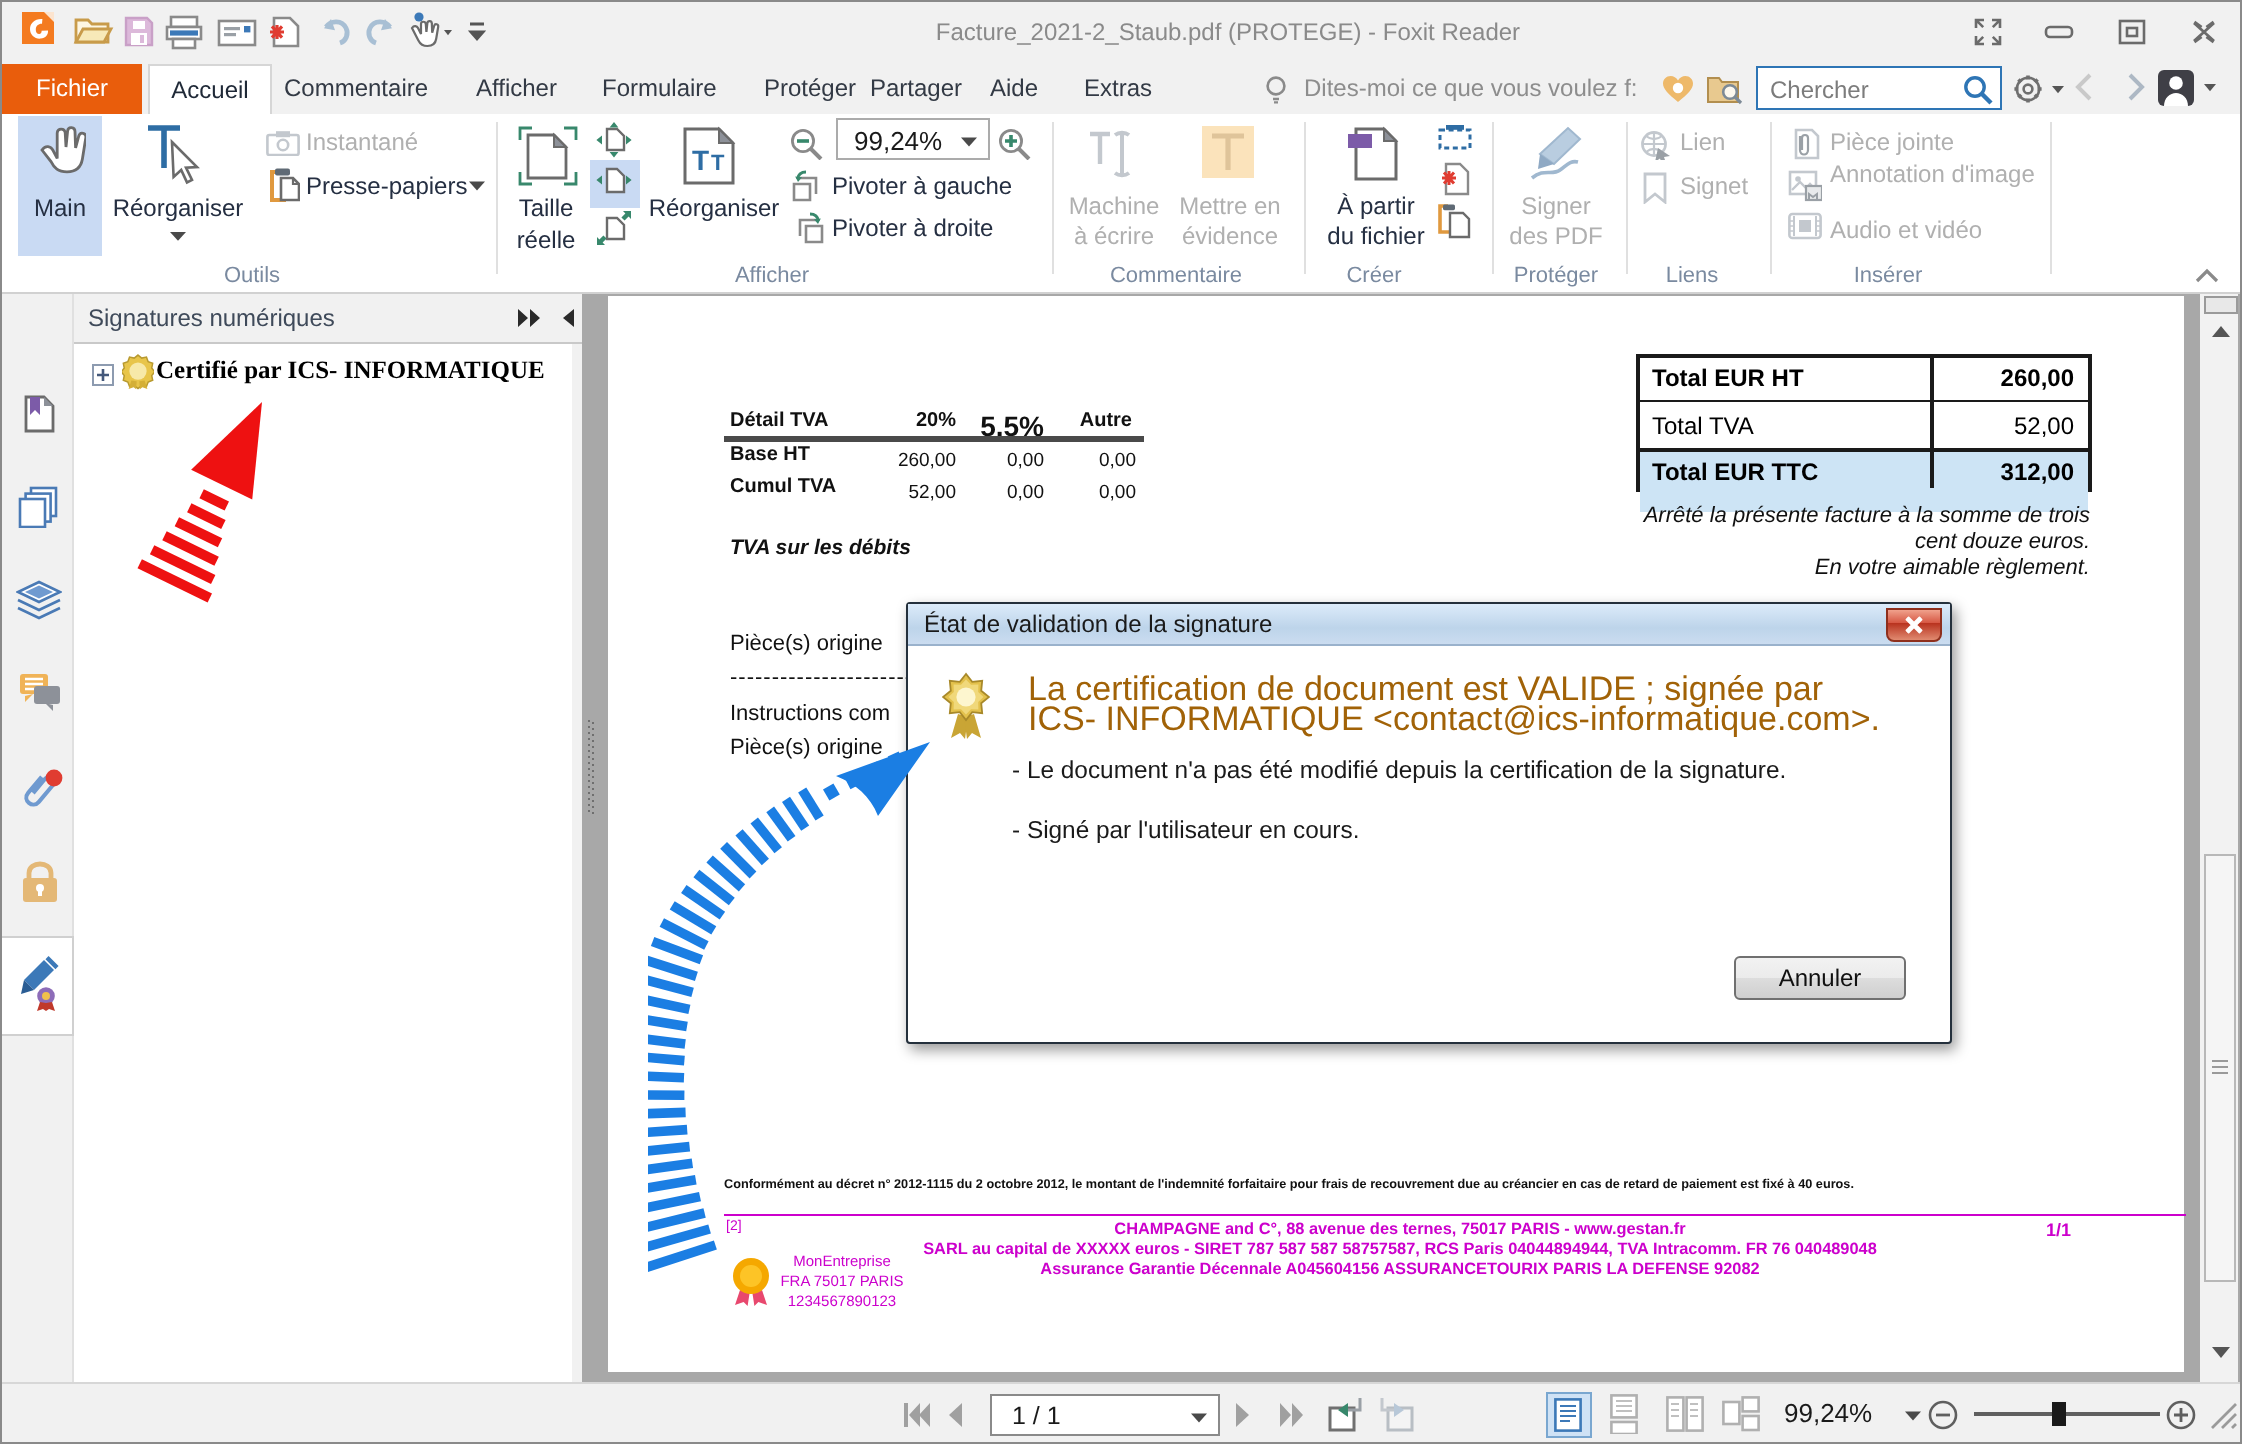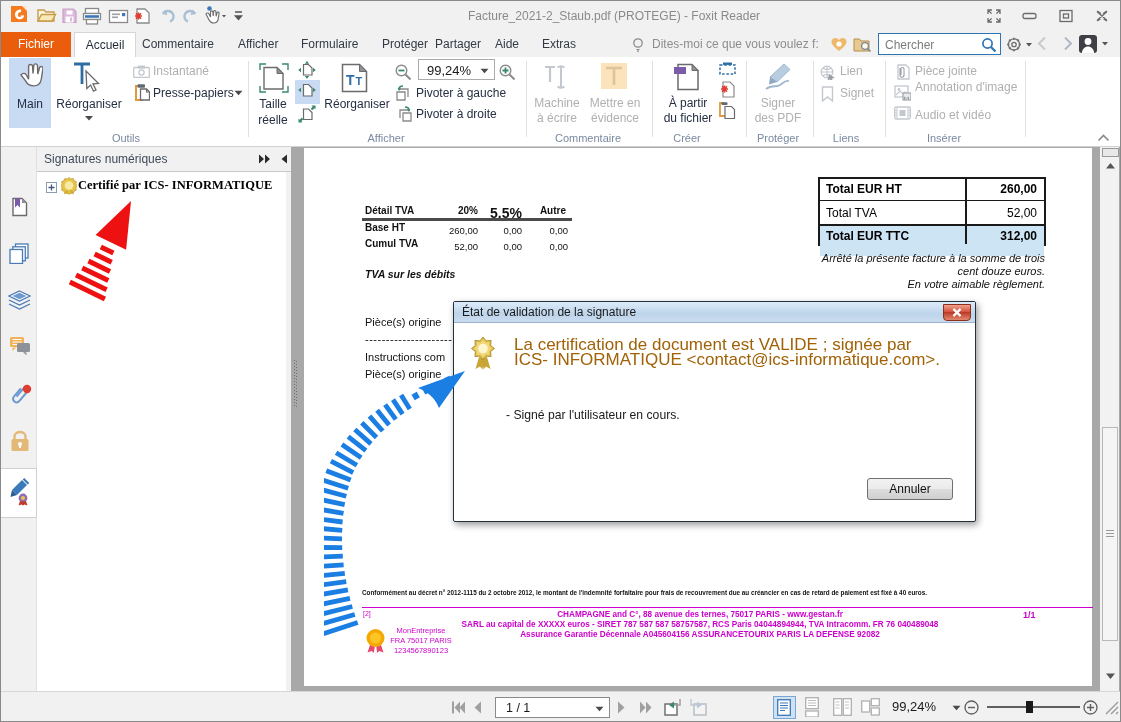--- a/index.html
+++ b/index.html
@@ -555,20 +555,21 @@
       </svg>
     </div>
     <svg class="abs" style="left:17px;top:33px;" width="24" height="36" viewBox="0 0 24 36">
       <path d="M8 22 l-3.5 12 4.5-2.5 2.5 3 1.5-11 z" fill="#c9a535"></path>
       <path d="M16 22 l3.5 12 -4.5-2.5 -2.5 3 -1.5-11 z" fill="#c9a535"></path>
       <path d="M12.0 2.0 L8.9 5.9 L3.9 5.4 L4.4 10.4 L0.5 13.5 L4.4 16.6 L3.9 21.6 L8.9 21.1 L12.0 25.0 L15.1 21.1 L20.1 21.6 L19.6 16.6 L23.5 13.5 L19.6 10.4 L20.1 5.4 L15.1 5.9 Z" fill="#e3c14c" stroke="#a8892a" stroke-width="0.9"></path>
       <path d="M12.0 4.7 L9.5 7.4 L5.8 7.3 L5.9 11.0 L3.2 13.5 L5.9 16.0 L5.8 19.7 L9.5 19.6 L12.0 22.3 L14.5 19.6 L18.2 19.7 L18.1 16.0 L20.8 13.5 L18.1 11.0 L18.2 7.3 L14.5 7.4 Z" fill="#f0d87a"></path>
       <circle cx="12" cy="13.5" r="4.8" fill="#fdf6cf"></circle>
     </svg>
     <div class="abs" style="left:60px;top:35px;width:436px;font-size:17px;color:#a16207;line-height:15px;">La certification de document est VALIDE ; signée par ICS- INFORMATIQUE &lt;contact@ics-informatique.com&gt;.</div>
+    <div class="abs" style="left:52px;top:76px;font-size:12.2px;color:#1a1a1a;">- Le document n'a pas été modifié depuis la certification de la signature.</div>
     <div class="abs" style="left:52px;top:106px;font-size:12.2px;color:#1a1a1a;">- Signé par l'utilisateur en cours.</div>
     <div class="dlgbtn" style="left:413px;top:176px;width:86px;">Annuler</div>
   </div>
   <div id="statusbar">
     <svg class="abs" style="left:450px;top:9px;" width="14" height="13" viewBox="0 0 14 13">
         <path d="M1 0.5 h2 V12.5 H1 Z M9 0.5 L3.5 6.5 L9 12.5 Z M14 0.5 L8.5 6.5 L14 12.5 Z" fill="#a0a0a0"></path>
       </svg>
     <svg class="abs" style="left:472px;top:9px;" width="9" height="13" viewBox="0 0 9 13">
         <path d="M8 0.5 L1.5 6.5 L8 12.5 Z" fill="#a0a0a0"></path>
       </svg>

